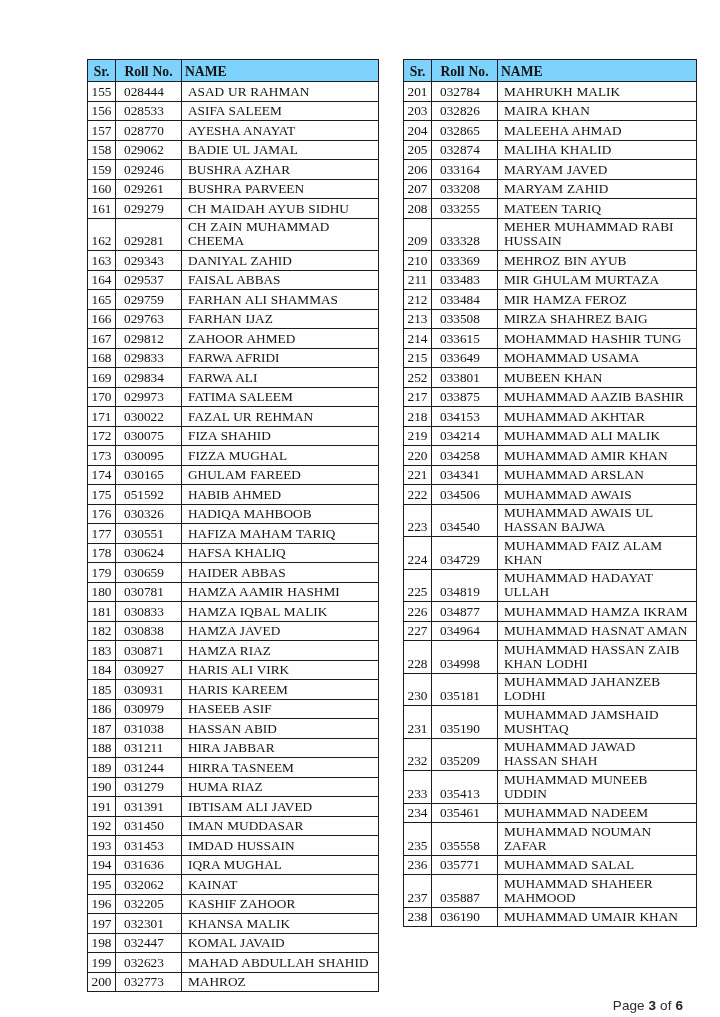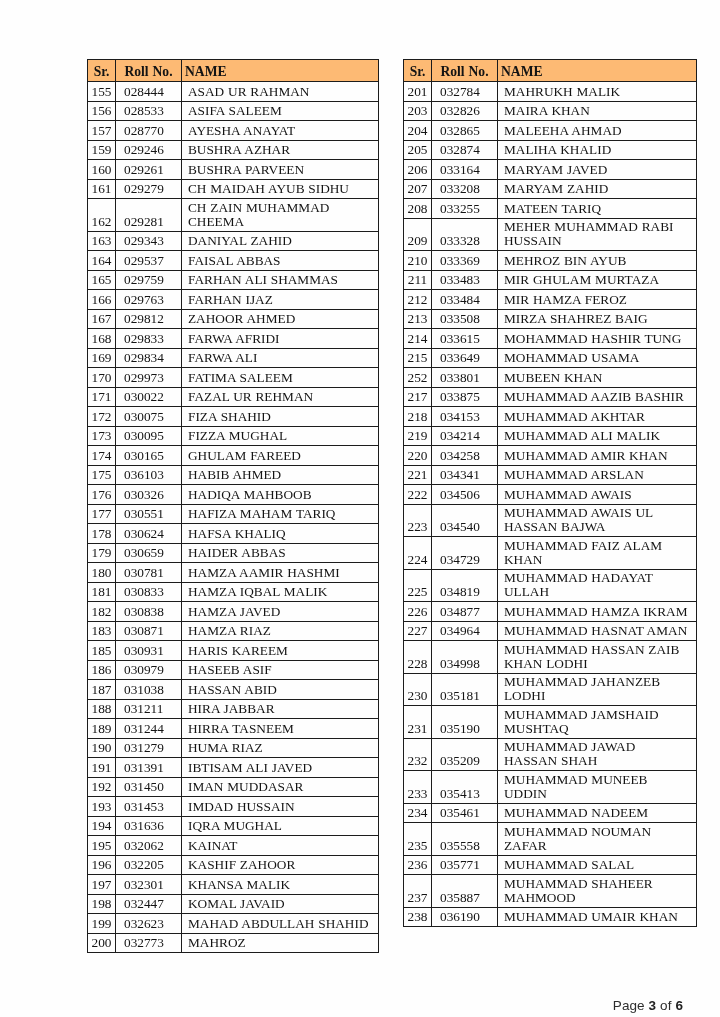--- a/index.html
+++ b/index.html
@@ -20,21 +20,21 @@
   table.t-left  { left:87px;  }
   table.t-right { left:403px; }
   table.roster th, table.roster td {
     border:1.5px solid #1c1c1c;
     font-size:13.3px;
     line-height:14px;
     vertical-align:bottom;
     word-spacing:0.5px;
   }
   table.roster th {
-    background:#fdba74;
+    background:#7dd3fc;
     font-weight:bold;
     height:17px;
     padding:2px 3px 2px 3px;
     font-size:13.6px;
   }
   th.col-sr, th.col-roll { text-align:center; }
   th.col-name { text-align:left; padding-left:5px; }
   td { height:15px; padding-top:1.5px; padding-bottom:2px; }
   td.col-sr   { width:21px;  text-align:center; padding-left:3px; padding-right:3px; }
   td.col-roll { width:53px;  text-align:left;   padding-left:8px; padding-right:4px; }
@@ -76,20 +76,25 @@
           <td class="col-sr">156</td>
           <td class="col-roll">028533</td>
           <td class="col-name">ASIFA SALEEM</td>
         </tr>
         <tr>
           <td class="col-sr">157</td>
           <td class="col-roll">028770</td>
           <td class="col-name">AYESHA ANAYAT</td>
         </tr>
         <tr>
+          <td class="col-sr">158</td>
+          <td class="col-roll">029062</td>
+          <td class="col-name">BADIE UL JAMAL</td>
+        </tr>
+        <tr>
           <td class="col-sr">159</td>
           <td class="col-roll">029246</td>
           <td class="col-name">BUSHRA AZHAR</td>
         </tr>
         <tr>
           <td class="col-sr">160</td>
           <td class="col-roll">029261</td>
           <td class="col-name">BUSHRA PARVEEN</td>
         </tr>
         <tr>
@@ -157,21 +162,21 @@
           <td class="col-roll">030095</td>
           <td class="col-name">FIZZA MUGHAL</td>
         </tr>
         <tr>
           <td class="col-sr">174</td>
           <td class="col-roll">030165</td>
           <td class="col-name">GHULAM FAREED</td>
         </tr>
         <tr>
           <td class="col-sr">175</td>
-          <td class="col-roll">036103</td>
+          <td class="col-roll">051592</td>
           <td class="col-name">HABIB AHMED</td>
         </tr>
         <tr>
           <td class="col-sr">176</td>
           <td class="col-roll">030326</td>
           <td class="col-name">HADIQA MAHBOOB</td>
         </tr>
         <tr>
           <td class="col-sr">177</td>
           <td class="col-roll">030551</td>
@@ -199,20 +204,25 @@
         </tr>
         <tr>
           <td class="col-sr">182</td>
           <td class="col-roll">030838</td>
           <td class="col-name">HAMZA JAVED</td>
         </tr>
         <tr>
           <td class="col-sr">183</td>
           <td class="col-roll">030871</td>
           <td class="col-name">HAMZA RIAZ</td>
+        </tr>
+        <tr>
+          <td class="col-sr">184</td>
+          <td class="col-roll">030927</td>
+          <td class="col-name">HARIS ALI VIRK</td>
         </tr>
         <tr>
           <td class="col-sr">185</td>
           <td class="col-roll">030931</td>
           <td class="col-name">HARIS KAREEM</td>
         </tr>
         <tr>
           <td class="col-sr">186</td>
           <td class="col-roll">030979</td>
           <td class="col-name">HASEEB ASIF</td>

